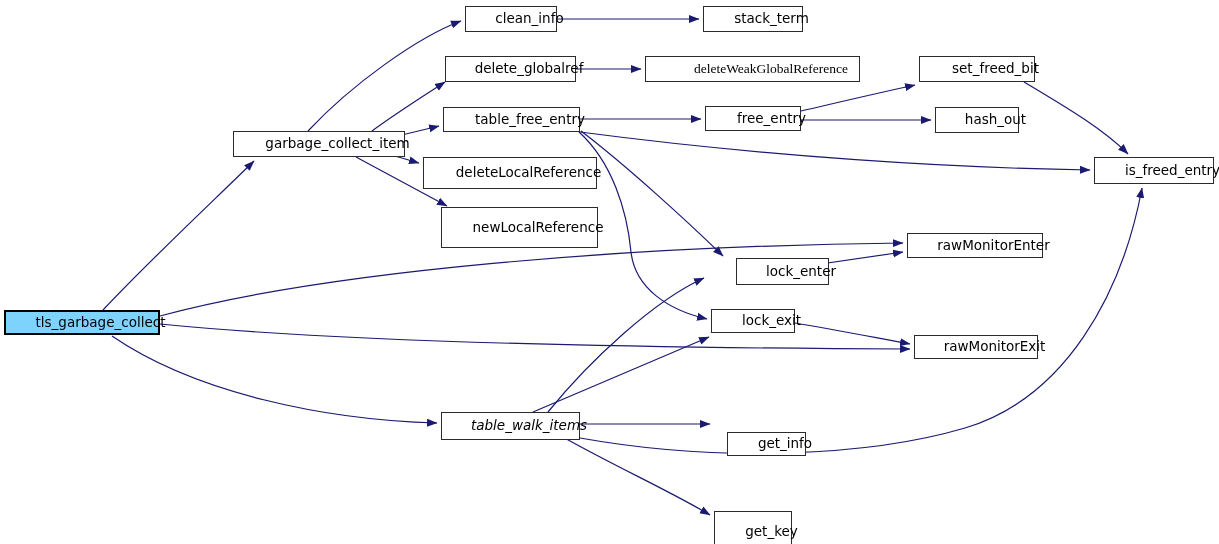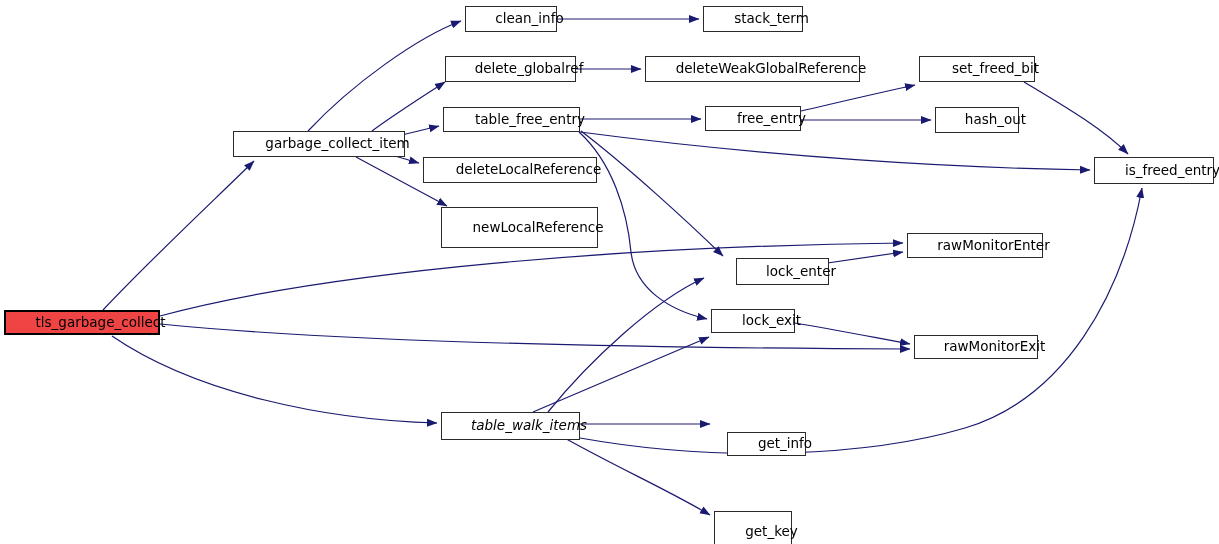--- a/index.html
+++ b/index.html
@@ -16,21 +16,21 @@
     box-sizing:border-box;
     border:1.4px solid #2b2b2b;
     background:#ffffff;
     color:#000000;
     display:flex;align-items:center;justify-content:center;
     font-size:13.5px;line-height:1;white-space:nowrap;
     cursor:pointer;
     padding-left:37px;
   }
   .node.highlighted{
-    background:#ef4444;
+    background:#7dd3fc;
     border:2px solid #000000;
     cursor:default;
   }
 </style>
 </head>
 <body>
 
 <div class="graph">
   <svg viewBox="0 0 1219 544" xmlns="http://www.w3.org/2000/svg">
     <defs>
@@ -65,24 +65,24 @@
         <path d="M561,436 C618,468 668,490 710,515" marker-end="url(#arrow)"></path>
         <path d="M580,438 C720,463 870,456 965,428 C1065,398 1122,295 1142,188" marker-end="url(#arrow)"></path>
       </g>
   </svg>
   <div id="node-layer">
       <div class="node highlighted" style="left: 4px; top: 310px; width: 156px; height: 25px;">tls_garbage_collect</div>
       <div class="node" style="left: 205px; top: 131px; width: 172px; height: 26px; margin-left: 28px;">garbage_collect_item</div>
       <div class="node" style="left: 465px; top: 6px; width: 92px; height: 26px;">clean_info</div>
       <div class="node" style="left: 445px; top: 56px; width: 131px; height: 26px;">delete_globalref</div>
       <div class="node" style="left: 443px; top: 107px; width: 137px; height: 25px;">table_free_entry</div>
-      <div class="node" style="left: 423px; top: 157px; width: 174px; height: 26px;">deleteLocalReference</div>
+      <div class="node" style="left: 423px; top: 157px; width: 174px; height: 32px;">deleteLocalReference</div>
       <div class="node" style="left: 432px; top: 207px; width: 157px; height: 41px; margin-left: 9px;">newLocalReference</div>
       <div class="node" style="left: 703px; top: 6px; width: 100px; height: 26px;">stack_term</div>
-      <div class="node" style="left: 645px; top: 56px; width: 215px; height: 26px;">deleteWeakGlobalReference</div>
+      <div class="node" style="left: 645px; top: 56px; width: 215px; height: 26px; font-family: Liberation Serif, serif;">deleteWeakGlobalReference</div>
       <div class="node" style="left: 705px; top: 106px; width: 96px; height: 25px;">free_entry</div>
       <div class="node" style="left: 919px; top: 56px; width: 116px; height: 26px;">set_freed_bit</div>
       <div class="node" style="left: 935px; top: 107px; width: 84px; height: 26px;">hash_out</div>
       <div class="node" style="left: 1094px; top: 157px; width: 120px; height: 27px; text-align: right;">is_freed_entry</div>
       <div class="node" style="left: 907px; top: 233px; width: 136px; height: 25px;">rawMonitorEnter</div>
       <div class="node" style="left: 736px; top: 258px; width: 93px; height: 27px;">lock_enter</div>
       <div class="node" style="left: 711px; top: 309px; width: 84px; height: 24px;">lock_exit</div>
       <div class="node" style="left: 914px; top: 335px; width: 124px; height: 24px;">rawMonitorExit</div>
       <div class="node" style="left: 441px; top: 412px; width: 139px; height: 28px; font-style: italic;">table_walk_items</div>
       <div class="node" style="left: 727px; top: 412px; width: 79px; height: 24px; margin-top: 20px;">get_info</div>

